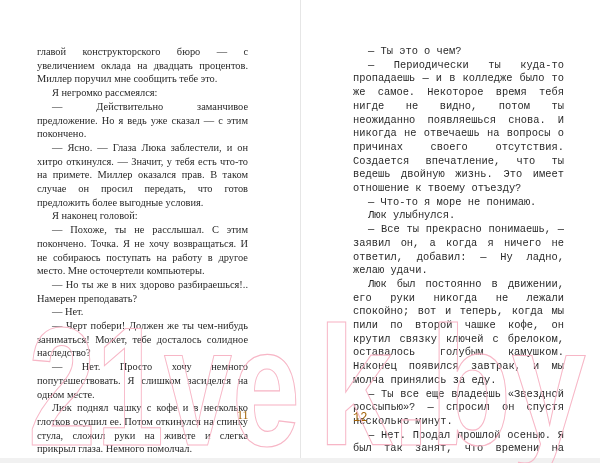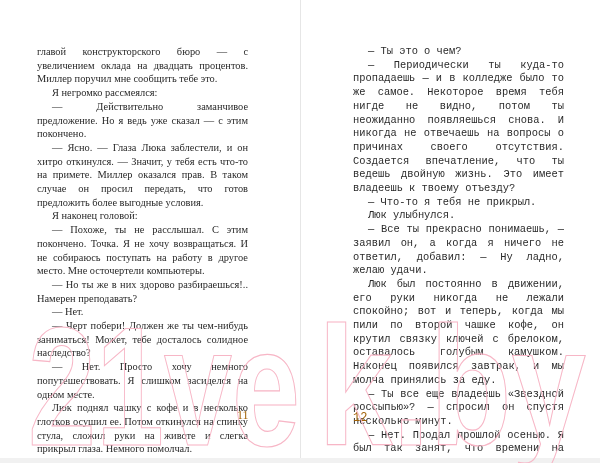--- a/index.html
+++ b/index.html
@@ -56,22 +56,22 @@
       <p>— Ты сказал, что покончил с этим, — наконец снова заговорил он. — Ты имел в виду свою жизнь и работу здесь или кое-что еще?</p>
     </div>
     <div class="page-num">11</div>
   </div>
 
   <div class="spine"></div>
 
   <div class="page page-right">
     <div class="text-block">
       <p>— Ты это о чем?</p>
-      <p>— Периодически ты куда-то пропадаешь — и в колледже было то же самое. Некоторое время тебя нигде не видно, потом ты неожиданно появляешься снова. И никогда не отвечаешь на вопросы о причи­нах своего отсутствия. Создается впечатление, что ты ведешь двойную жизнь. Это имеет владеешь к твоему отъезду?</p>
-      <p>— Что-то я тебя не прикрыл.</p>
+      <p>— Периодически ты куда-то пропадаешь — и в колледже было то же самое. Некоторое время тебя нигде не видно, потом ты неожиданно появляешься снова. И никогда не отвечаешь на вопросы о причи­нах своего отсутствия. Создается впечатление, что ты ведешь двойную жизнь. Это имеет отношение к твоему отъезду?</p>
+      <p>— Что-то я море не понимаю.</p>
       <p>Люк улыбнулся.</p>
       <p>— Все ты прекрасно понимаешь, — заявил он, а когда я ничего не ответил, добавил: — Ну ладно, желаю удачи.</p>
       <p>Люк был постоянно в движении, его руки нико­гда не лежали спокойно; вот и теперь, когда мы пили по второй чашке кофе, он крутил связку ключей с брелоком, оставалось голубым камушком. Нако­нец появился завтрак, и мы молча принялись за еду.</p>
       <p>— Ты все еще владеешь «Звездной рос­сыпью»? — спросил он спустя несколько минут.</p>
       <p>— Нет. Продал прошлой осенью. Я был так за­нят, что времени на яхту не оставалось, и не хоте­лось, чтобы она стояла на приколе, — ответил я.</p>
       <p>— Жаль, — вздохнул Люк. — Мы отлично про­водили на ней время, когда учились в колледже. Да и потом тоже. Я бы с удовольствием еще раз вышел в море, в память о прежних временах.</p>
 
     </div>
     <div class="page-num">12</div>
   </div>

